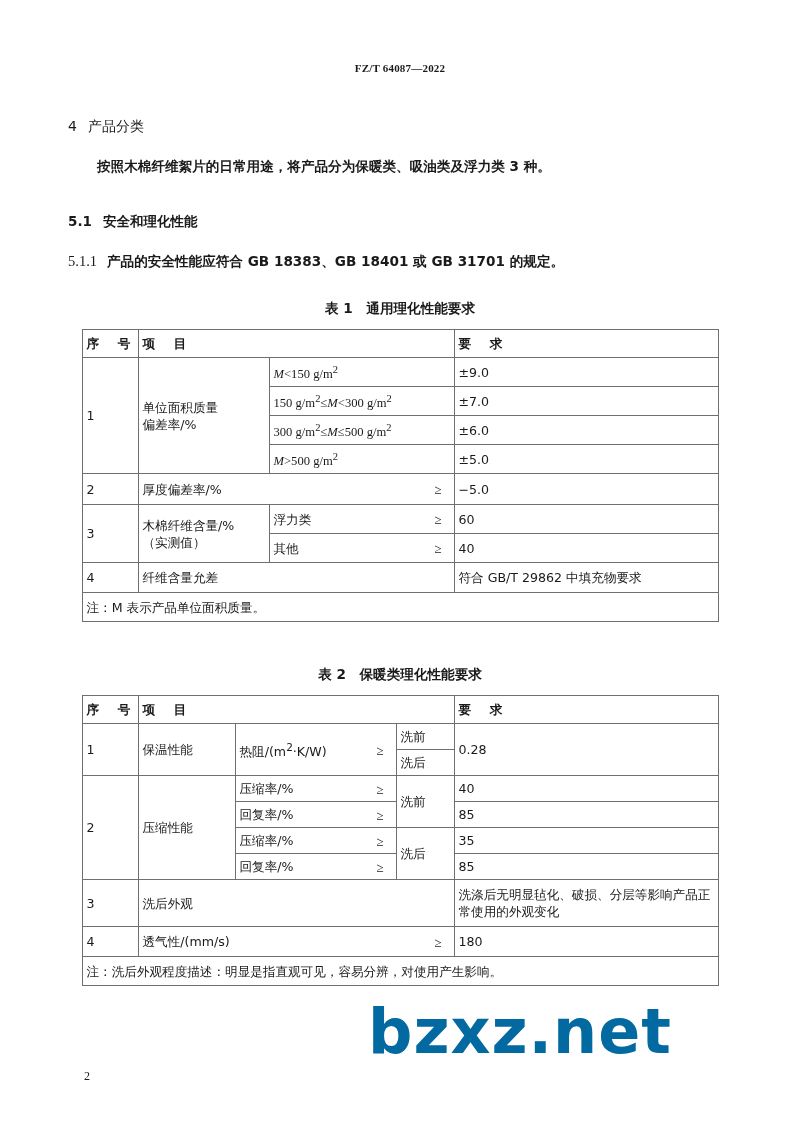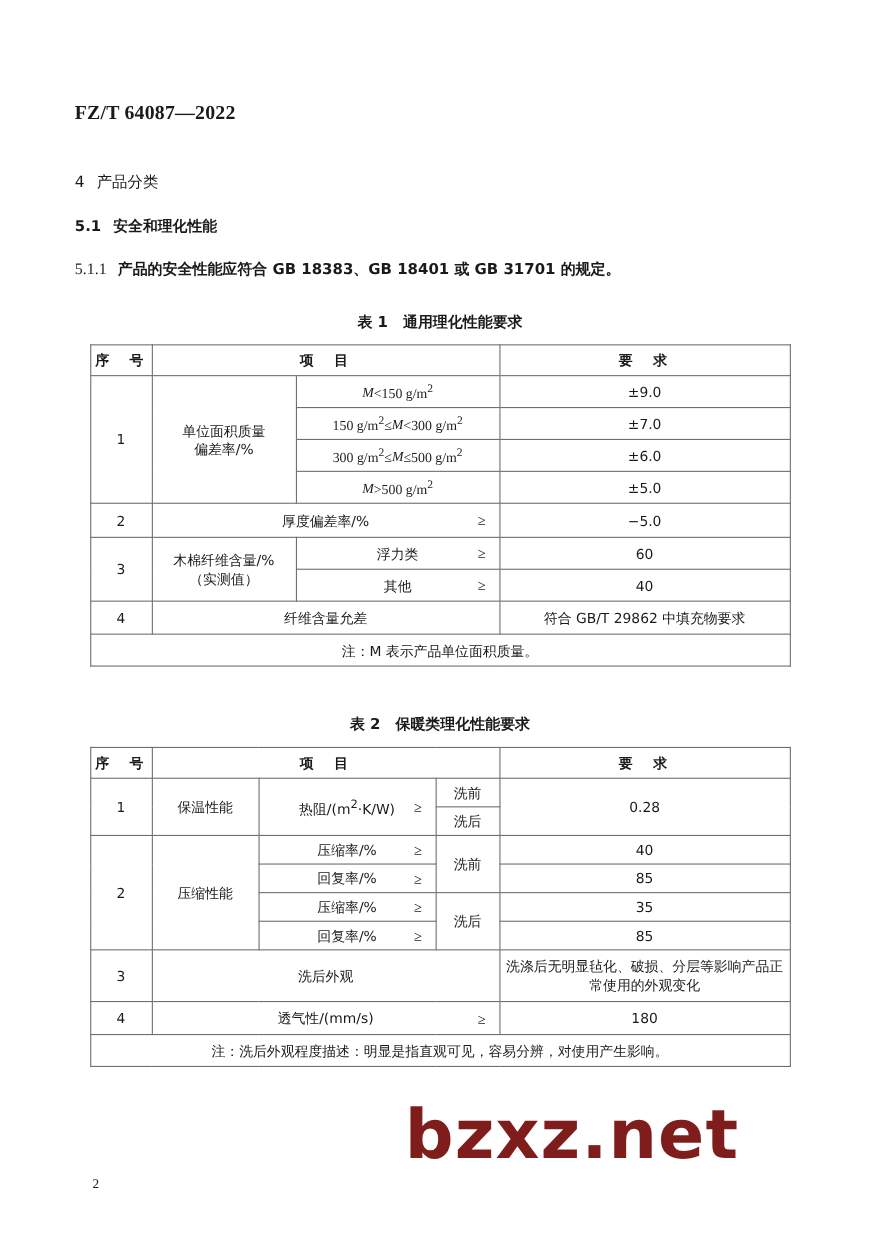--- a/index.html
+++ b/index.html
@@ -22,46 +22,47 @@
     height: 1134px;
   }
   .watermark {
     position: absolute;
     left: 368px;
     top: 995px;
     font-family: "DejaVu Sans", sans-serif;
     font-weight: bold;
     font-size: 62px;
     letter-spacing: 1px;
-    color: #7f1d1d;
+    color: #0369a1;
     user-select: none;
     white-space: nowrap;
   }
   .content {
     position: absolute;
     left: 68px;
     top: 0;
     width: 664px;
   }
   .header-num {
-    margin-top: 92px;
-    font-family: "Liberation Serif", serif;
-    font-weight: bold;
-    font-size: 18px;
+    margin-top: 62px;
+    font-family: "Liberation Serif", serif;
+    font-weight: bold;
+    font-size: 11px;
     letter-spacing: 0.2px;
+    text-align: center;
   }
   .sec-h1 {
     margin-top: 44px;
     font-family: "DejaVu Sans", "Liberation Sans", sans-serif;
     font-weight: normal;
     font-size: 14px;
   }
   .sec-h1 .n { margin-right: 11px; }
   .sec-h2 {
-    margin-top: 22px;
+    margin-top: 34px;
     font-family: "DejaVu Sans", "Liberation Sans", sans-serif;
     font-weight: bold;
     font-size: 13.5px;
   }
   .sec-h2 .n { margin-right: 11px; }
   .para {
     margin-top: 18px;
     font-size: 14.5px;
     line-height: 25px;
     text-align: justify;
@@ -87,21 +88,20 @@
   table.std {
     border-collapse: collapse;
     width: 636px;
     margin: 0 auto;
     table-layout: fixed;
   }
   table.std td, table.std th {
     border: 1px solid #6f6f6f;
     font-weight: normal;
     padding: 0 4px;
-    text-align: center;
     vertical-align: middle;
     font-size: 12.6px;
     font-family: "DejaVu Sans", sans-serif;
     line-height: 17px;
   }
   table.std thead td {
     font-weight: bold;
     height: 27px;
     letter-spacing: 3px;
   }
@@ -150,20 +150,23 @@
 <div class="page">
 
   <div class="watermark">bzxz.net</div>
 
   <div class="content">
 
     <div class="header-num">FZ/T 64087—2022</div>
 
     <div class="sec-h1">
       <span class="n">4</span><span>产品分类</span>
+    </div>
+    <div class="para indent">
+      <span class="cn">按照木棉纤维絮片的日常用途，将产品分为保暖类、吸油类及浮力类 3 种。</span>
     </div>
 
 
     <div class="sec-h2">
       <span class="n">5.1</span><span>安全和理化性能</span>
     </div>
 
     <div class="para">
       <span class="n">5.1.1</span><span class="cn">产品的安全性能应符合 GB 18383、GB 18401 或 GB 31701 的规定。</span>
     </div>

